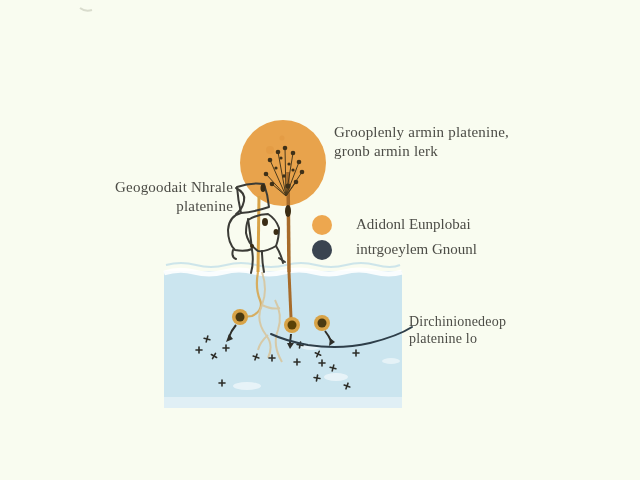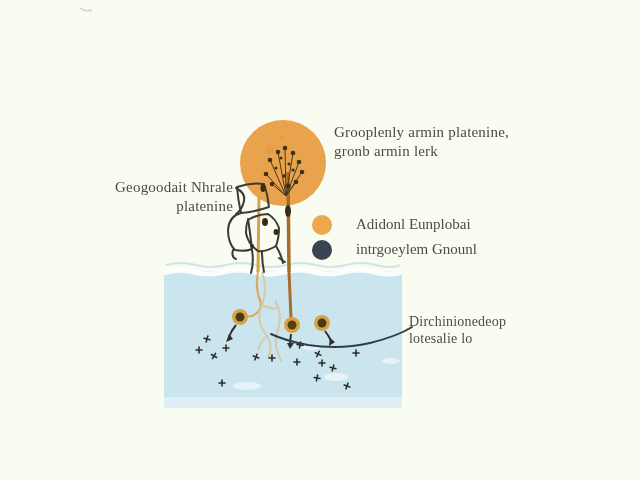--- a/index.html
+++ b/index.html
@@ -225,16 +225,16 @@
       <span>Adidonl Eunplobai</span>
     </div>
     <div class="legend-row">
       <div class="legend-dot dark"></div>
       <span>intrgoeylem Gnounl</span>
     </div>
   </div>
 
   <div class="note bottom-label">
     <div>Dirchinionedeop</div>
-    <div>lotesalie lo</div>
+    <div>platenine lo</div>
   </div>
 
 </div>
 
 </body></html>

